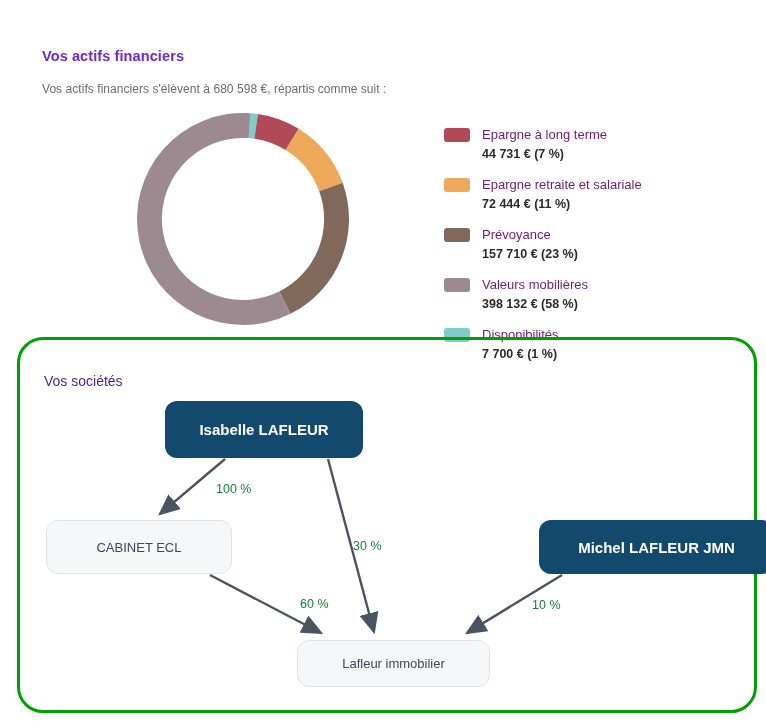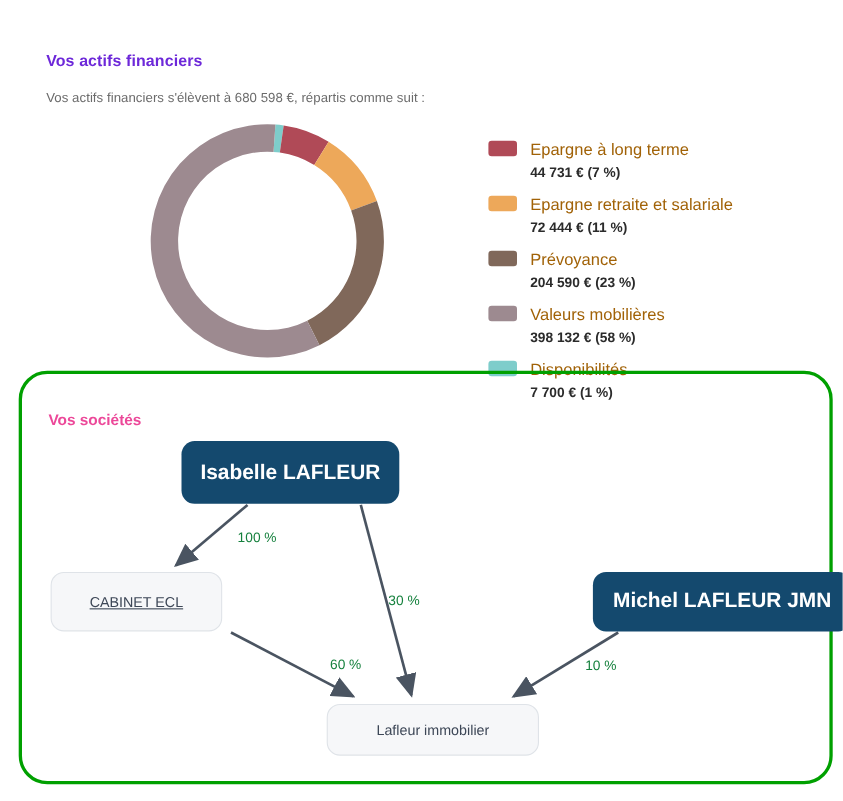--- a/index.html
+++ b/index.html
@@ -70,22 +70,22 @@
     height: 14px;
     border-radius: 3px;
     flex: 0 0 auto;
     margin-top: 2px;
   }
   .legend-text {
     margin-left: 12px;
     line-height: 1.45;
   }
   .legend-label {
-    font-size: 15px;
-    color: #a16207;
+    font-size: 13px;
+    color: #701a75;
     display: block;
     white-space: nowrap;
   }
   .legend-value {
     font-size: 12.5px;
     color: #2b2b2b;
     font-weight: bold;
     display: block;
     white-space: nowrap;
   }
@@ -100,22 +100,22 @@
     border: 3px solid #00a000;
     border-radius: 26px;
     box-sizing: border-box;
     background: transparent;
   }
   #companies-title {
     position: absolute;
     left: 44px;
     top: 359px;
     font-size: 14px;
-    font-weight: bold;
-    color: #ec4899;
+    font-weight: normal;
+    color: #4c1d95;
   }
 
   
   #org-chart {
     position: absolute;
     left: 17px;
     top: 337px;
     width: 740px;
     height: 376px;
   }
@@ -126,33 +126,33 @@
     display: flex;
     align-items: center;
     justify-content: center;
     box-sizing: border-box;
     text-align: center;
   }
   .node-person {
     background: #14496e;
     border-radius: 12px;
     color: #ffffff;
-    font-size: 19px;
+    font-size: 15px;
     font-weight: bold;
   }
   .node-company {
     background: #f6f7f9;
     border: 1px solid #dfe3e8;
     border-radius: 12px;
     color: #3d4757;
     font-size: 13px;
   }
 
   #node-isabelle   { left: 165px; top: 401px; width: 198px; height: 57px; }
-  #node-cabinet    { left: 46px;  top: 520px; width: 156px; height: 54px; text-decoration: underline; }
+  #node-cabinet    { left: 46px;  top: 520px; width: 186px; height: 54px; }
   #node-michel     { left: 539px; top: 520px; width: 235px; height: 54px; }
   #node-immobilier { left: 297px; top: 640px; width: 193px; height: 47px; }
 
   .edge-label {
     position: absolute;
     font-size: 12.5px;
     color: #15803d;
     white-space: nowrap;
   }
   #edge-label-100 { left: 216px; top: 482px; }
@@ -195,21 +195,21 @@
       <span class="legend-text">
         <span class="legend-label">Epargne retraite et salariale</span>
         <span class="legend-value">72 444 € (11 %)</span>
       </span>
     </div>
 
     <div class="legend-row">
       <span class="legend-swatch" style="background:#80685a"></span>
       <span class="legend-text">
         <span class="legend-label">Prévoyance</span>
-        <span class="legend-value">204 590 € (23 %)</span>
+        <span class="legend-value">157 710 € (23 %)</span>
       </span>
     </div>
 
     <div class="legend-row">
       <span class="legend-swatch" style="background:#9d8a90"></span>
       <span class="legend-text">
         <span class="legend-label">Valeurs mobilières</span>
         <span class="legend-value">398 132 € (58 %)</span>
       </span>
     </div>

